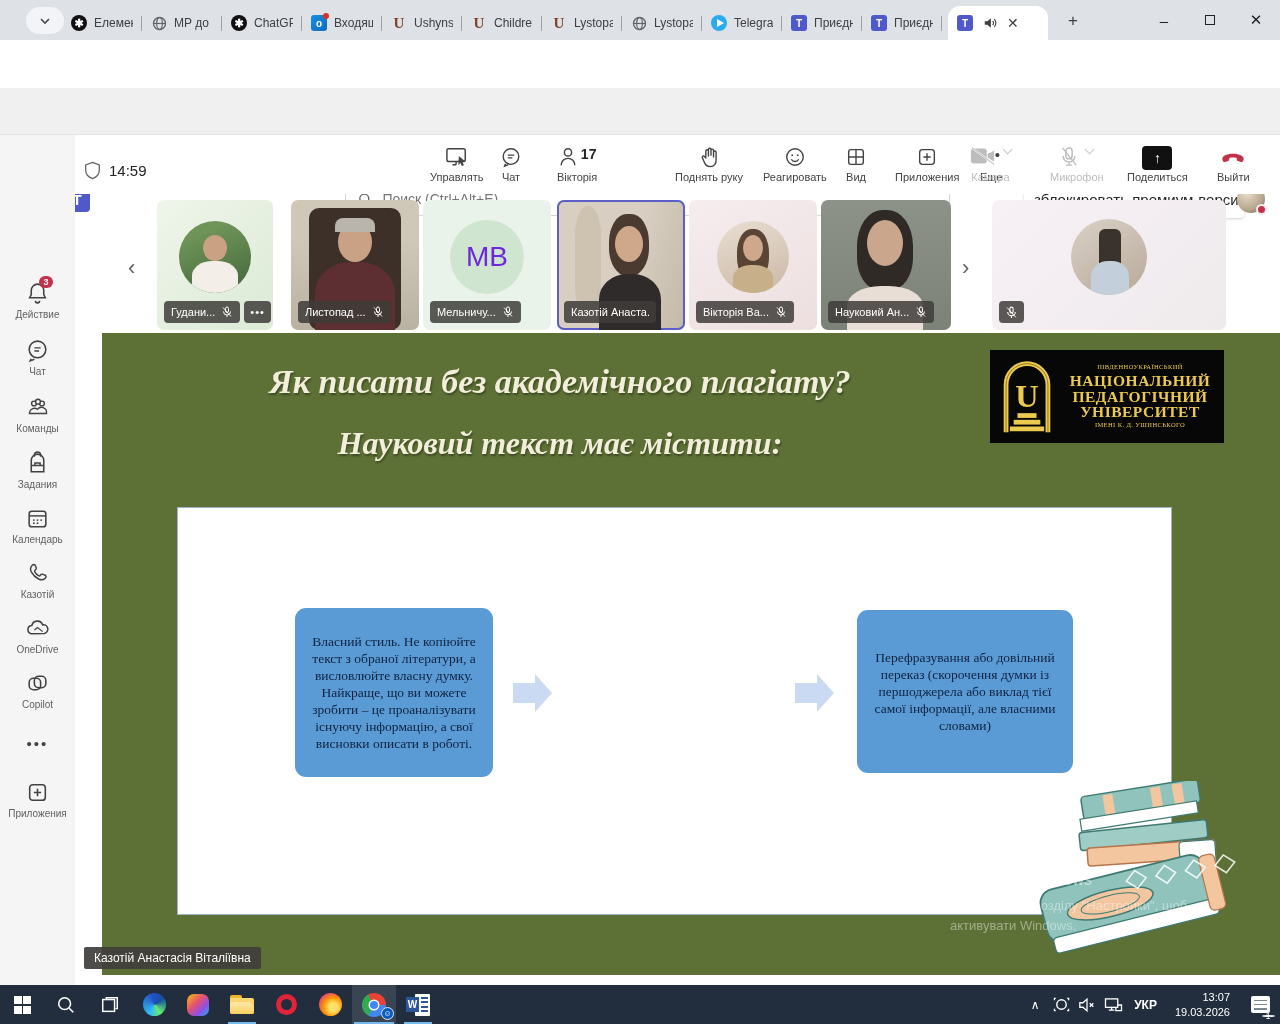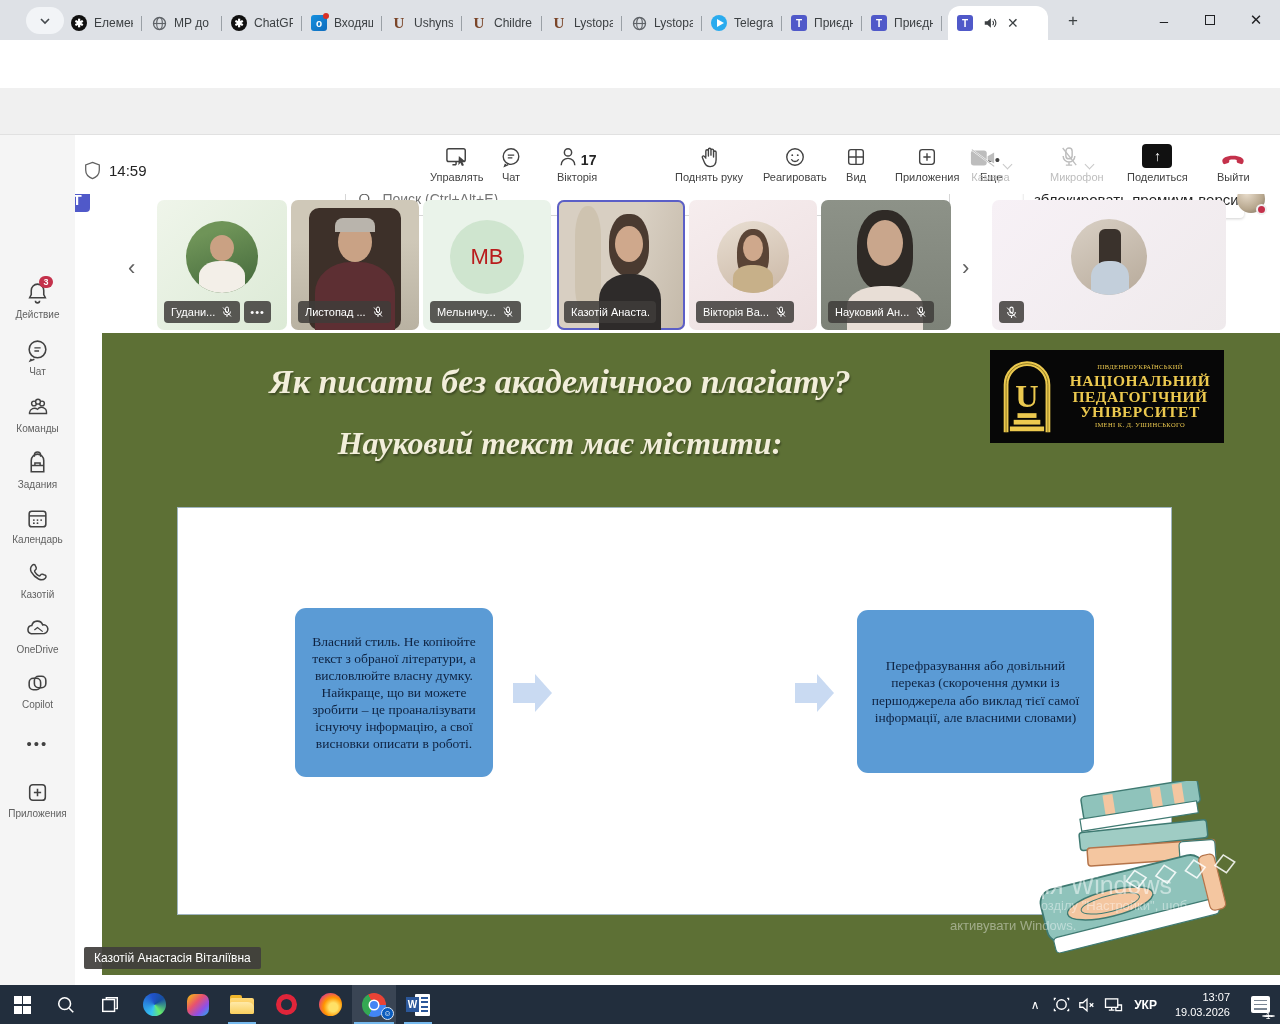--- a/index.html
+++ b/index.html
@@ -53,21 +53,21 @@
   .sitem{width:75px;display:flex;flex-direction:column;align-items:center;gap:3px;color:#424242;position:absolute}
   .sitem .slbl{font-size:10px;color:#616161}
   .sbadge{position:absolute;left:40px;top:-5px;background:#c4314b;color:#fff;font-size:9px;font-weight:bold;border-radius:8px;padding:1px 4.5px}
 
   
   #mtoolbar{left:75px;top:138px;width:1205px;height:56px;background:#fff}
   .timer{left:84px;top:155px;display:flex;align-items:center;gap:8px;font-size:15px;color:#242424}
   .tbtn{position:absolute;display:flex;flex-direction:column;align-items:center;gap:3px}
   .tbtn .blbl{font-size:11px;color:#424242;white-space:nowrap}
   .tbtn.dis .blbl{color:#bdbdbd}
-  .ticon{height:22px;display:flex;align-items:flex-end;justify-content:center;color:#424242}
+  .ticon{height:22px;display:flex;align-items:flex-start;justify-content:center;color:#424242}
   .dis .ticon{color:#bdbdbd}
   .pcount{font-size:14px;font-weight:bold;color:#242424;margin-left:3px}
   .chev{width:7px;height:7px;border-right:1.6px solid #8a8a8a;border-bottom:1.6px solid #8a8a8a;transform:rotate(45deg)}
   .chev.dis2{border-color:#c8c8c8}
   .sharebtn{width:30px;height:24px;background:#111;border-radius:4px;color:#fff;display:flex;align-items:center;justify-content:center;font-size:14px}
   .vdiv{position:absolute;top:150px;width:1px;height:34px;background:#e0e0e0}
 
   
   .navchev{position:absolute;top:255px;font-size:22px;color:#616161}
   .tile{position:absolute;top:200px;height:130px;border-radius:7px;overflow:hidden}
@@ -84,21 +84,21 @@
   .stitle{position:absolute;left:28px;width:860px;text-align:center;font-family:"Liberation Serif",serif;font-style:italic;font-weight:bold;color:#f2eeda;text-shadow:1px 2px 2px rgba(0,0,0,.35)}
   .unilogo{position:absolute;left:888px;top:17px;width:234px;height:93px;background:#070707;display:flex;align-items:center;gap:8px;padding:6px 8px}
   .unitext{color:#ecc94f;font-family:"Liberation Serif",serif;line-height:1.02;text-align:center;flex:1}
   .unitext .sm{font-size:6.5px;letter-spacing:.4px;margin:2px 0}
   .unitext .bg{font-size:15.5px;font-weight:bold;letter-spacing:.5px}
   .panel{position:absolute;left:75px;top:174px;width:995px;height:408px;background:#fff;border:1px solid #9fb4bf}
   .bluebox{position:absolute;background:#5b9bd5;border-radius:11px;color:#0e2240;font-family:"Liberation Serif",serif;font-size:13.5px;line-height:1.27;text-align:center;display:flex;align-items:center;justify-content:center;padding:8px 10px}
   .farrow{position:absolute;display:flex;align-items:center}
   .farrow .bar{width:22px;height:20px;background:#c9daf2}
   .farrow .tri{width:0;height:0;border-left:17px solid #c9daf2;border-top:19px solid transparent;border-bottom:19px solid transparent}
-  .wmark{position:absolute;color:rgba(255,255,255,.5);font-size:25px}
+  .wmark{position:absolute;color:rgba(255,255,255,.5);font-size:16px}
   .wmark2{position:absolute;color:rgba(255,255,255,.42);font-size:13px;line-height:1.5}
   .wmark3{position:absolute;color:rgba(255,255,255,.35);font-size:12px}
   .presenter{position:absolute;left:84px;top:947px;background:rgba(64,62,60,.92);color:#fff;font-size:12px;padding:4px 10px;border-radius:2px;z-index:5}
 
   
   #taskbar{left:0;top:985px;width:1280px;height:39px;background:#222e3d;display:flex;align-items:center}
   .tkico{width:44px;height:39px;display:flex;align-items:center;justify-content:center;position:relative;flex:none}
   .underl{position:absolute;left:8px;right:8px;bottom:0;height:2.5px;background:#76b9ed}
   .tk-active{background:#3a4554}
   .startgrid{width:17px;height:17px;display:grid;grid-template-columns:8px 8px;grid-template-rows:8px 8px;gap:1.5px}
@@ -496,21 +496,21 @@
         <svg class="sv" width="26" height="20" viewBox="0 0 28 20">
           <path d="M2.5 13.5C2 10 7 7.5 14 7.5s12 2.5 11.5 6l-.6 2c-.3 1-1.3 1.3-2.3 1l-3.3-1c-.9-.3-1.3-1-1.3-1.9v-1.4c-2.6-.7-5.4-.7-8 0v1.4c0 .9-.4 1.6-1.3 1.9l-3.3 1c-1 .3-2 0-2.3-1z" fill="#c4314b"></path>
         </svg>
       </span>
     <span class="blbl">Выйти</span>
   </div>
 </div>
 
 <div class="abs navchev" style="left:128px">‹</div>
 
-<div class="tile" style="left:157px;width:130px;background:linear-gradient(135deg,#eff5ea,#dcead6)">
+<div class="tile" style="left:157px;width:116px;background:linear-gradient(135deg,#eff5ea,#dcead6)">
   <div class="avcirc" style="width:72px;height:72px;background:linear-gradient(160deg,#6f9458 20%,#41663a)">
     <div class="head" style="left:24px;top:14px;width:24px;height:26px;background:#caa183"></div>
     <div class="torso" style="left:13px;top:40px;width:46px;height:32px;background:#f3efe8"></div>
   </div>
   <div class="pillrow">
     <span class="npill">
       <span class="nm">Гудани...</span>
       <svg class="sv" width="12" height="12" viewBox="0 0 24 24">
           <rect x="9" y="2" width="6" height="11" rx="3" fill="none" stroke="#fff" stroke-width="2"></rect>
           <path d="M5 11a7 7 0 0 0 14 0M12 18v4" fill="none" stroke="#fff" stroke-width="2"></path>
@@ -535,21 +535,21 @@
           <rect x="9" y="2" width="6" height="11" rx="3" fill="none" stroke="#fff" stroke-width="2"></rect>
           <path d="M5 11a7 7 0 0 0 14 0M12 18v4" fill="none" stroke="#fff" stroke-width="2"></path>
           <path d="M4 3l16 18" stroke="#fff" stroke-width="1.8"></path>
         </svg>
     </span>
   </div>
 </div>
 
 <div class="tile" style="left:423px;width:128px;background:#eaf3ea">
   <div class="avcirc" style="width:74px;height:74px;background:#cfe5cf;display:flex;align-items:center;justify-content:center">
-    <span style="font-size:22px;color:#b91c1c">МВ</span>
+    <span style="font-size:28px;color:#6d28d9">МВ</span>
   </div>
   <div class="pillrow">
     <span class="npill">
       <span class="nm">Мельничу...</span>
       <svg class="sv" width="12" height="12" viewBox="0 0 24 24">
           <rect x="9" y="2" width="6" height="11" rx="3" fill="none" stroke="#fff" stroke-width="2"></rect>
           <path d="M5 11a7 7 0 0 0 14 0M12 18v4" fill="none" stroke="#fff" stroke-width="2"></path>
           <path d="M4 3l16 18" stroke="#fff" stroke-width="1.8"></path>
         </svg>
     </span>
@@ -649,21 +649,21 @@
       <span>Власний стиль. Не копіюйте текст з обраної літератури, а висловлюйте власну думку. Найкраще, що ви можете зробити – це проаналізувати існуючу інформацію, а свої висновки описати в роботі.</span>
     </div>
   <div class="farrow" style="left:411px;top:341px">
       <span class="bar"></span>
       <span class="tri"></span>
     </div>
   <div class="farrow" style="left:693px;top:341px">
       <span class="bar"></span>
       <span class="tri"></span>
     </div>
-  <div class="bluebox" style="left:755px;top:277px;width:237px;height:163px">
+  <div class="bluebox" style="left:755px;top:277px;width:216px;height:163px">
       <span>Перефразування або довільний переказ (скорочення думки із першоджерела або виклад тієї самої інформації, але власними словами)</span>
     </div>
 
   <svg class="sv abs" style="left:928px;top:448px" width="210" height="172" viewBox="0 0 210 172">
     <g transform="rotate(-9 105 60)">
       <rect x="58" y="8" width="118" height="24" rx="4" fill="#8fc3bb" stroke="#3f7a72" stroke-width="1.5"></rect>
       <rect x="80" y="10" width="10" height="20" fill="#f4c6a0"></rect>
       <rect x="128" y="10" width="10" height="20" fill="#f4c6a0"></rect>
       <rect x="150" y="10" width="10" height="20" fill="#f4c6a0"></rect>
       <rect x="54" y="30" width="118" height="12" fill="#fff" stroke="#3f7a72" stroke-width="1.2"></rect>

